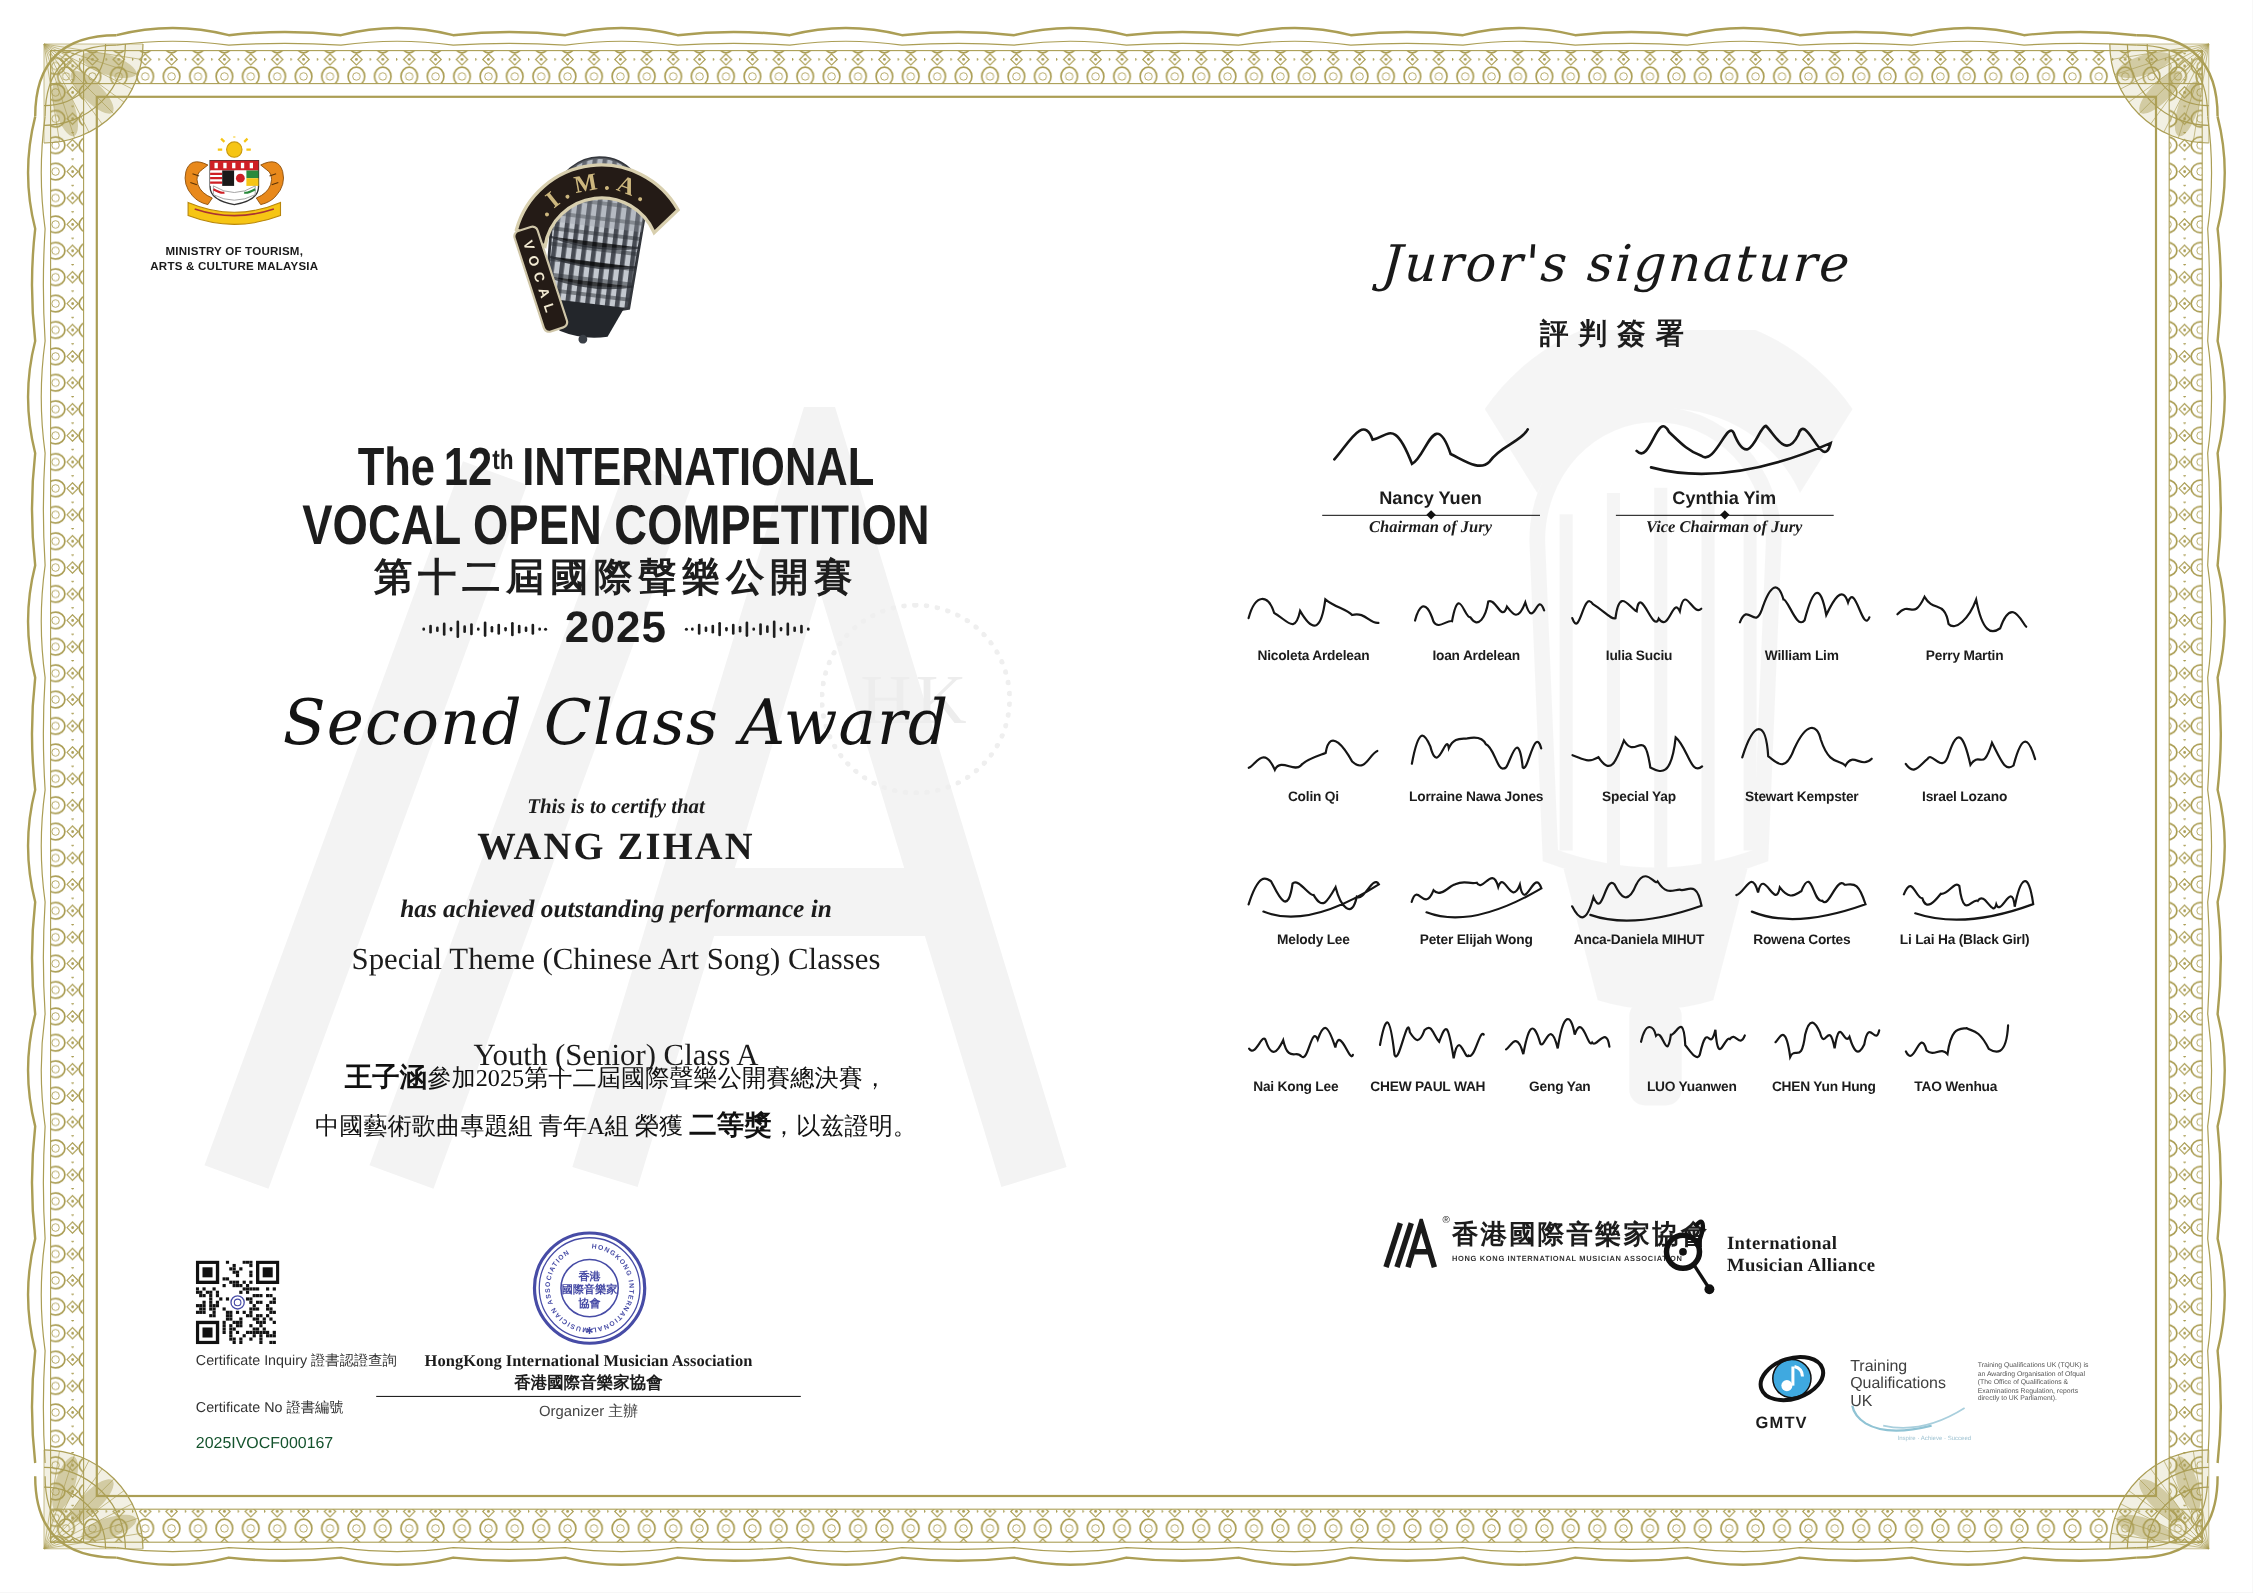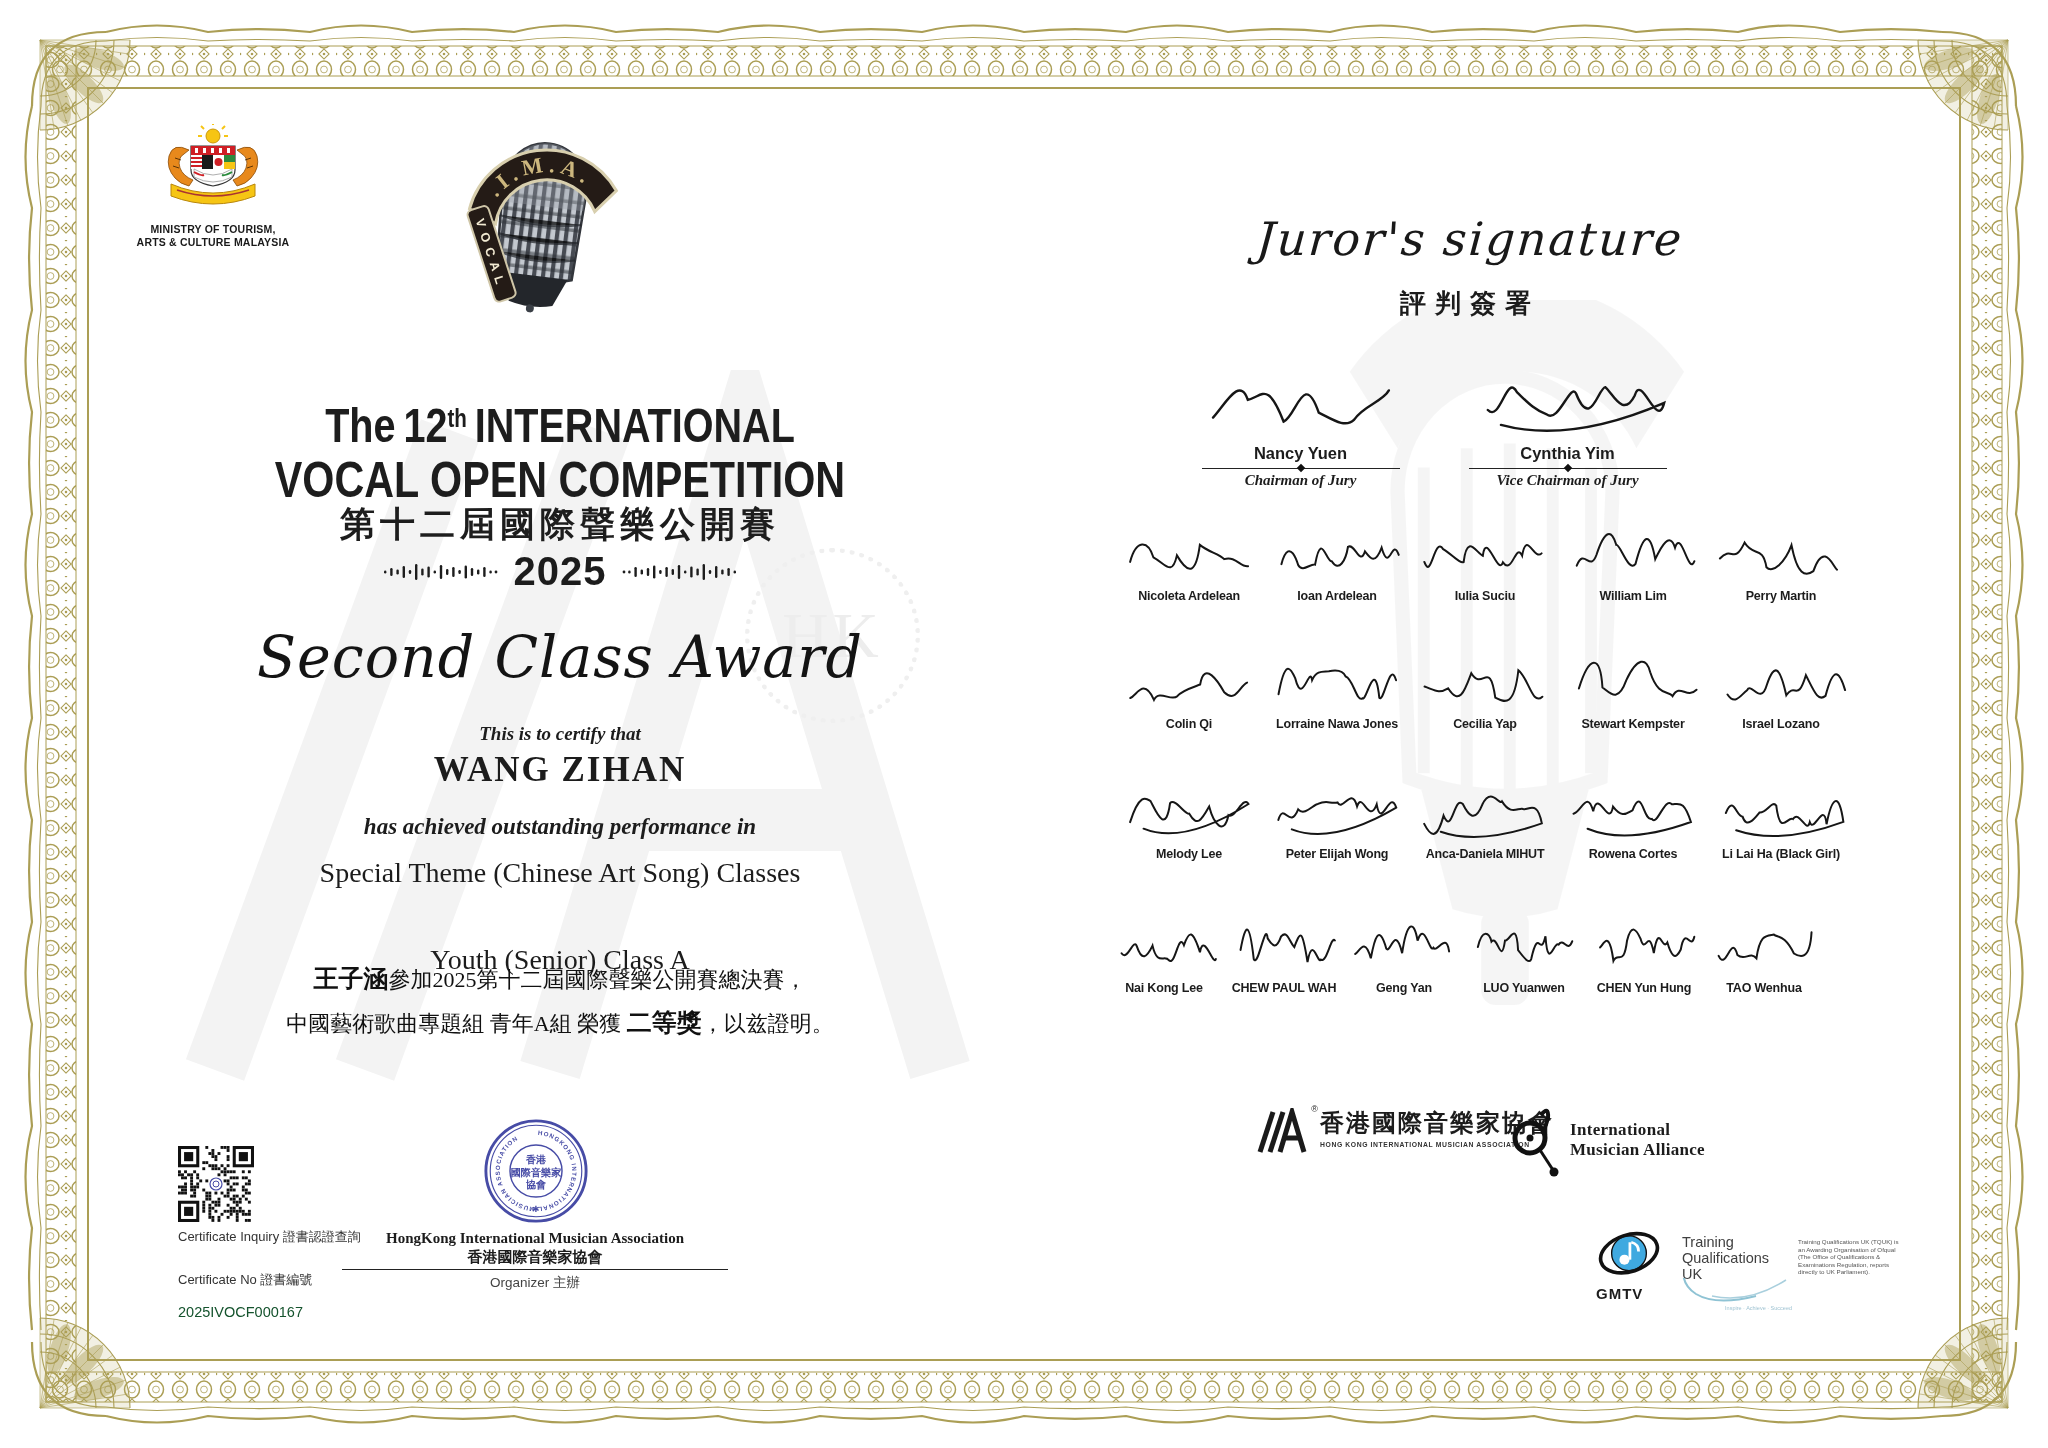--- a/index.html
+++ b/index.html
@@ -68,21 +68,21 @@
   .chair{position:absolute;width:225px;text-align:center;}
   #chair1{left:1188px;top:356px;}
   #chair2{left:1455px;top:356px;}
   .chair-sig{height:86px;display:flex;align-items:flex-end;justify-content:center;}
   .chair-name{font-size:16.5px;font-weight:700;margin-top:2px;}
   .rule{position:relative;border-top:1.5px solid #222;margin:5px auto 3px;width:198px;}
   .rule i{position:absolute;left:50%;top:-4.5px;transform:translateX(-50%) rotate(45deg);
           width:6px;height:6px;background:#111;}
   .chair-title{font-family:"Liberation Serif",serif;font-style:italic;font-weight:700;font-size:15px;}
 
-  .jury-row{position:absolute;display:flex;justify-content:center;}
+  .jury-row{position:absolute;display:flex;justify-content:flex-end;}
   #jury-row1{left:1110px;top:524px;width:750px;}
   #jury-row2{left:1110px;top:652px;width:750px;}
   #jury-row3{left:1110px;top:782px;width:750px;}
   #jury-row4{left:1090px;top:916px;width:748px;}
   .juror{display:flex;flex-direction:column;align-items:center;width:148px;}
   #jury-row4 .juror{width:120px;}
   .jname{font-size:12.5px;font-weight:700;margin-top:3px;letter-spacing:-.2px;white-space:nowrap;}
 
   
   #hkima-lockup{left:1256px;top:1108px;display:flex;gap:12px;align-items:flex-start;}
@@ -673,21 +673,21 @@
         <div class="juror">
           <svg width="140" height="62" viewBox="0 0 140 62">
             <path d="M11.5,42.2C18.0,7.5 23.1,14.3 28.3,26.4C35.4,55.2 42.5,12.3 45.1,28.1C49.8,17.8 56.3,19.9 61.9,19.2C68.1,17.9 75.6,17.5 78.7,24.5C86.2,26.9 89.5,50.4 95.5,46.4C99.6,49.6 107.8,3.3 112.3,45.9C117.1,50.9 123.0,7.1 129.1,28.4" fill="none" stroke="#161616" stroke-width="2" stroke-linecap="round" transform="rotate(-0.1 70 31)"></path>
           </svg>
           <div class="jname">Lorraine Nawa Jones</div>
         </div>
         <div class="juror">
           <svg width="140" height="62" viewBox="0 0 140 62">
             <path d="M9.5,33.4C20.1,37.4 23.6,41.1 33.0,35.6C44.2,53.7 49.4,38.8 56.5,20.9C67.5,39.9 75.0,5.7 80.0,45.9C90.0,51.3 98.9,54.9 103.6,18.9C114.3,28.1 116.7,54.8 127.1,45.8" fill="none" stroke="#161616" stroke-width="2" stroke-linecap="round" transform="rotate(-1.1 70 31)"></path>
           </svg>
-          <div class="jname">Cecilia Yap</div>
+          <div class="jname">Special Yap</div>
         </div>
         <div class="juror">
           <svg width="140" height="62" viewBox="0 0 140 62">
             <path d="M16.2,39.1C25.2,4.7 36.0,3.9 39.7,36.9C46.7,41.0 55.6,53.4 63.2,28.5C72.9,4.9 82.4,4.4 86.7,19.5C96.0,43.9 105.6,36.6 110.2,42.2C116.9,28.4 124.2,45.0 133.8,34.7" fill="none" stroke="#161616" stroke-width="2" stroke-linecap="round" transform="rotate(2.7 70 31)"></path>
           </svg>
           <div class="jname">Stewart Kempster</div>
         </div>
         <div class="juror">
           <svg width="140" height="62" viewBox="0 0 140 62">
             <path d="M16.5,42.5C24.0,53.8 29.2,43.5 36.1,38.2C40.3,29.6 49.7,54.0 55.7,33.2C63.9,8.7 69.2,16.2 75.3,43.3C84.6,29.7 86.1,51.5 94.9,23.2C103.3,39.5 106.8,50.0 114.5,43.9C122.5,13.1 128.4,18.6 134.1,38.1" fill="none" stroke="#161616" stroke-width="2" stroke-linecap="round" transform="rotate(0.0 70 31)"></path>

